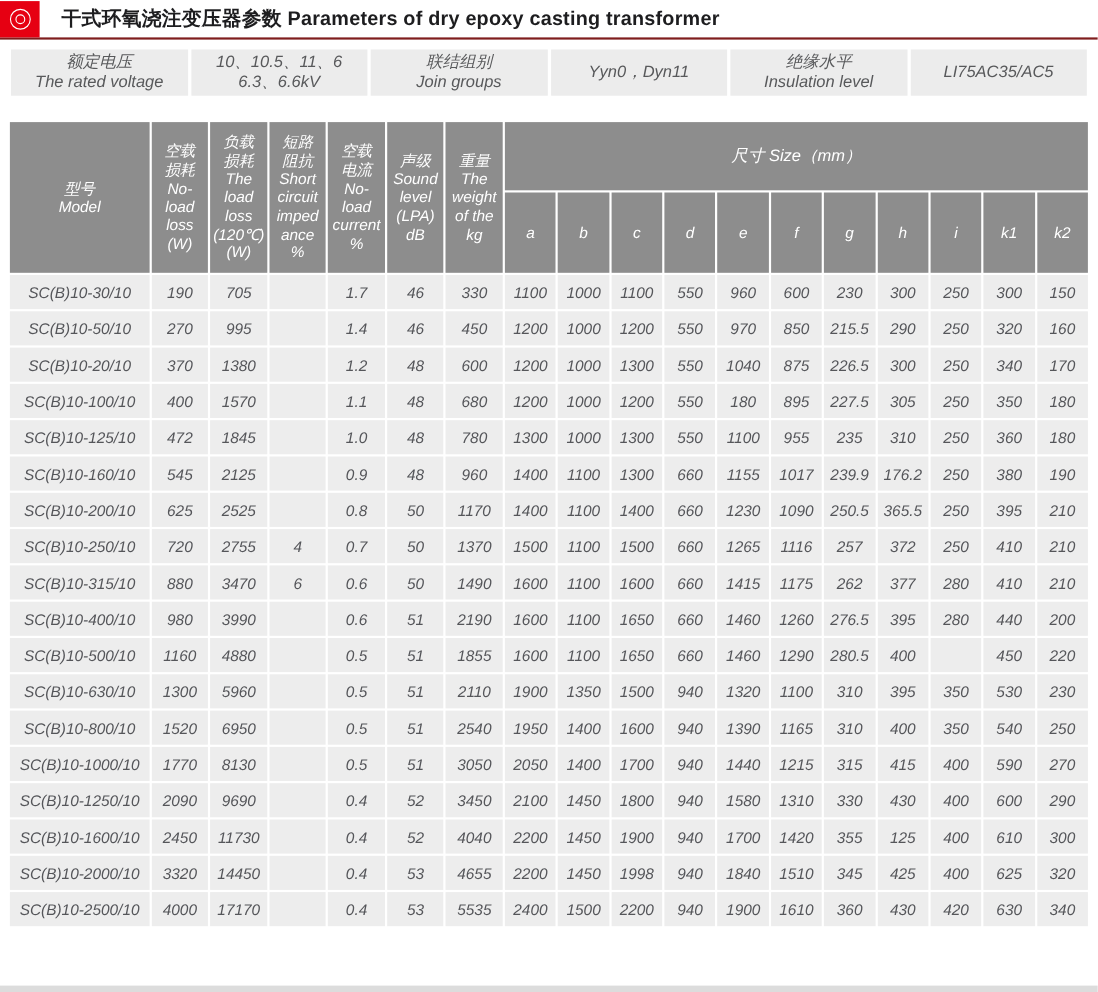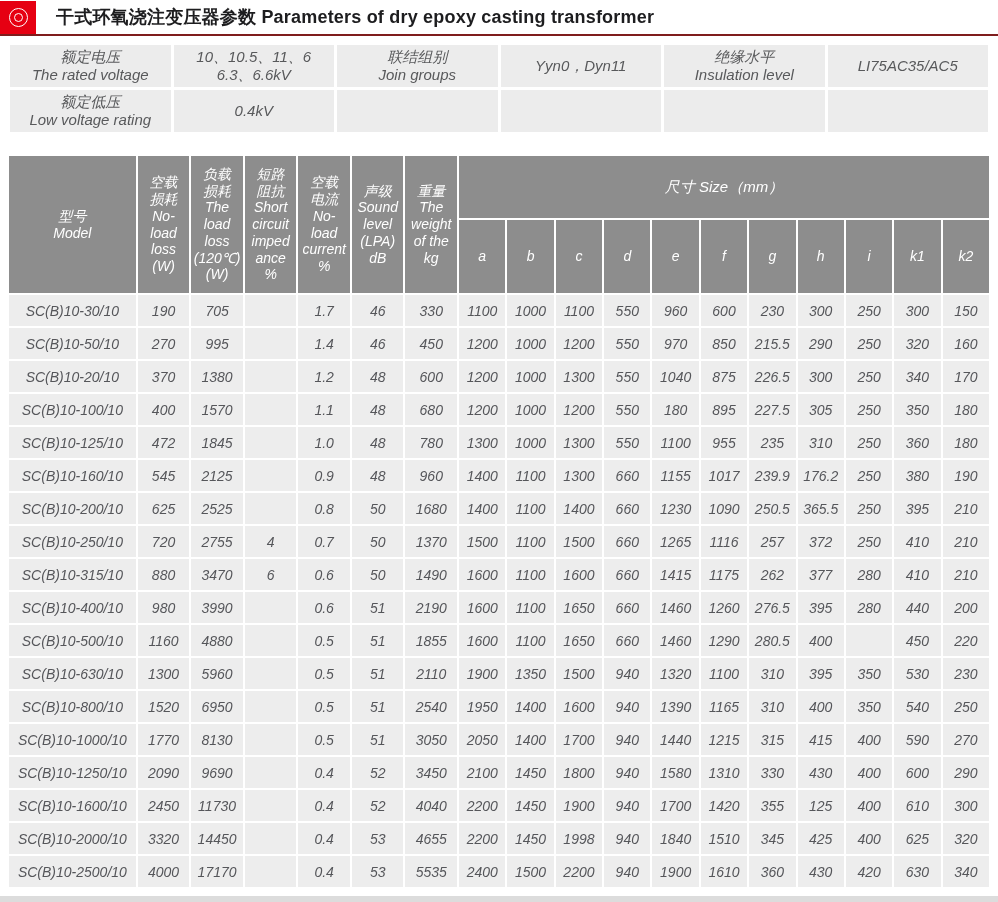--- a/index.html
+++ b/index.html
@@ -111,29 +111,20 @@
         <td>额定电压
 The rated voltage</td>
         <td>10、10.5、11、6
 6.3、6.6kV</td>
         <td>联结组别
 Join groups</td>
         <td>Yyn0，Dyn11</td>
         <td>绝缘水平
 Insulation level</td>
         <td>LI75AC35/AC5</td>
-      </tr>
-      <tr>
-        <td>额定低压
-Low voltage rating</td>
-        <td>0.4kV</td>
-        <td></td>
-        <td></td>
-        <td></td>
-        <td></td>
       </tr>
     </tbody>
   </table>
 
   <table class="spec-table">
     <colgroup>
       <col style="width:13.4%">
       <col style="width:5.45%">
         <col style="width:5.45%">
         <col style="width:5.45%">
@@ -329,21 +320,21 @@
           <td>380</td>
           <td>190</td>
         </tr>
         <tr>
           <td class="model-col">SC(B)10-200/10</td>
           <td>625</td>
           <td>2525</td>
           <td></td>
           <td>0.8</td>
           <td>50</td>
-          <td>1680</td>
+          <td>1170</td>
           <td>1400</td>
           <td>1100</td>
           <td>1400</td>
           <td>660</td>
           <td>1230</td>
           <td>1090</td>
           <td>250.5</td>
           <td>365.5</td>
           <td>250</td>
           <td>395</td>

